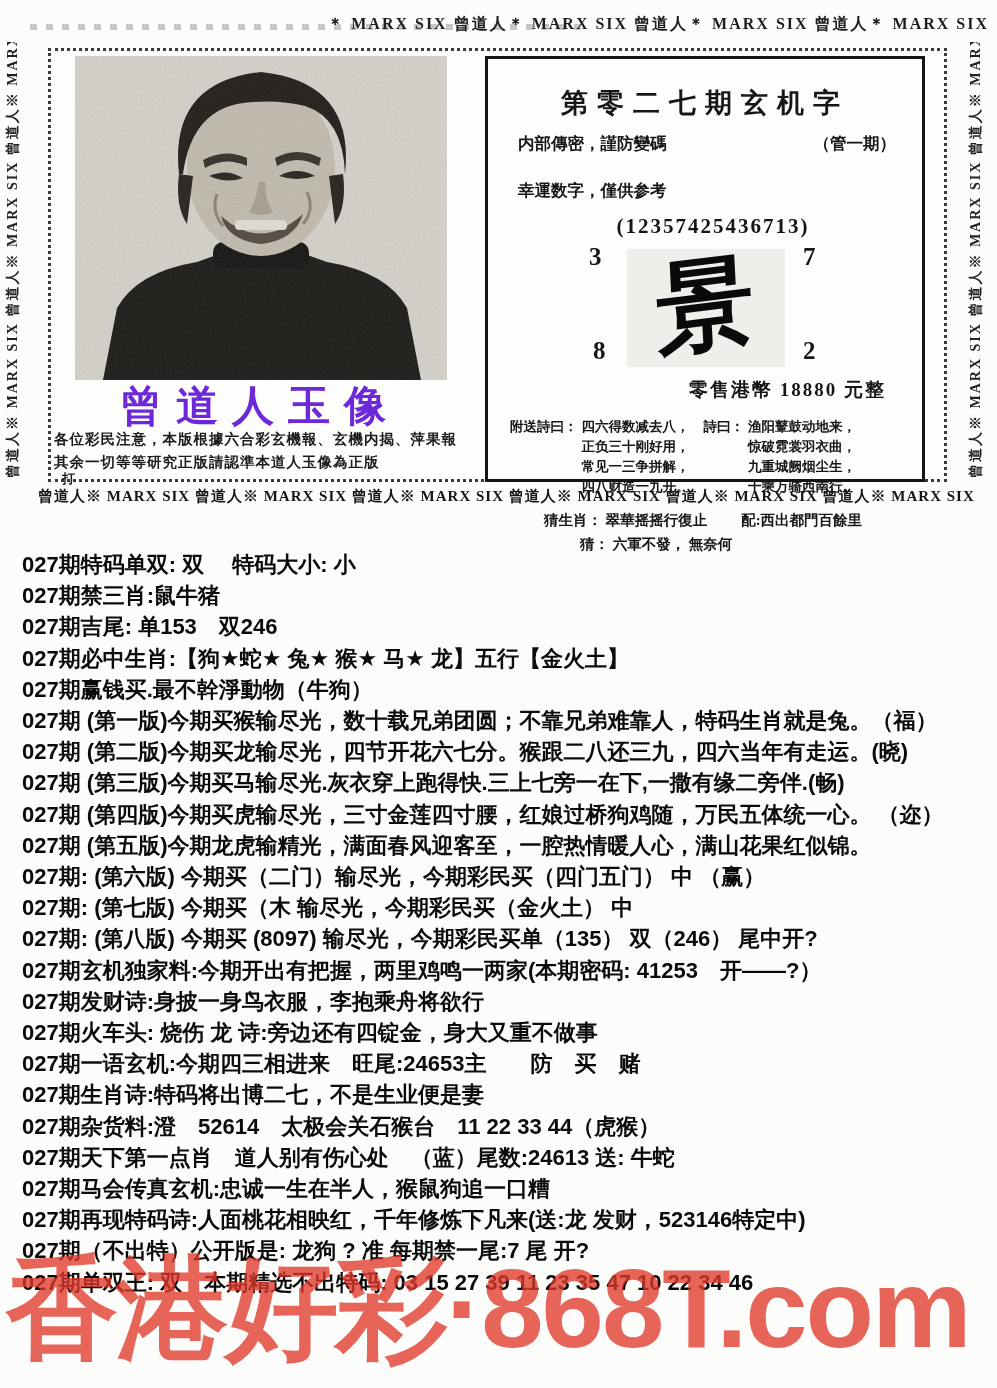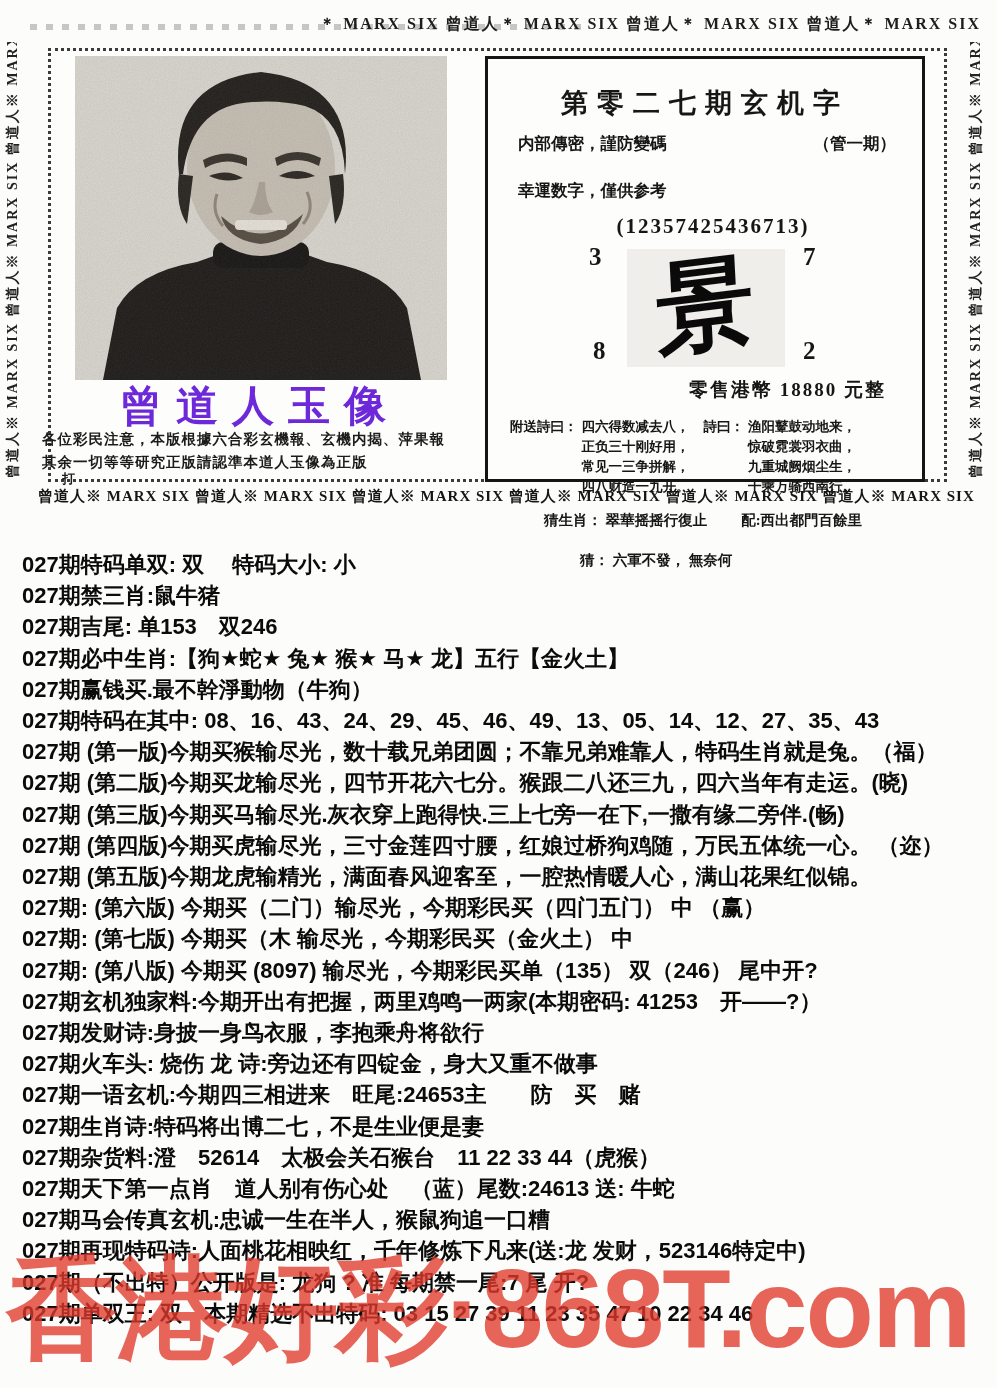--- a/index.html
+++ b/index.html
@@ -3,21 +3,21 @@
 <meta charset="utf-8">
 <style>
   html,body{margin:0;padding:0;background:#e8e8e6;}
   .page{
     position:relative; width:997px; height:1388px; margin:0 auto;
     background:#fcfcfa; overflow:hidden; color:#0c0c0c;
     font-family:"Liberation Sans","DejaVu Sans",sans-serif;
   }
   
   .top-strip{
-    position:absolute; top:14px; right:16px; white-space:nowrap;
+    position:absolute; top:14px; right:8px; white-space:nowrap;
     font-family:"Liberation Serif","DejaVu Serif",serif;
     font-weight:700; font-size:16px; letter-spacing:2px; color:#1d1d1d;
   }
   .top-smudge{
     position:absolute; top:24px; left:30px; width:560px; height:6px;
     background:repeating-linear-gradient(90deg,#9a9a96 0 7px,transparent 7px 16px);
     opacity:.55;
   }
   .side-rail{
     position:absolute; white-space:nowrap; overflow:hidden;
@@ -38,21 +38,21 @@
   }
   
   .portrait{ position:absolute; left:75px; top:56px; width:372px; height:324px; }
   .portrait svg{ display:block; width:100%; height:100%; }
   .caption{
     position:absolute; left:60px; top:378px; width:400px; text-align:center;
     font-family:"Liberation Serif","DejaVu Serif",serif;
     font-size:42px; font-weight:800; letter-spacing:14px; color:#6d28d9;
   }
   .note{
-    position:absolute; left:42px; width:430px; white-space:nowrap; overflow:hidden;
+    position:absolute; left:54px; width:430px; white-space:nowrap; overflow:hidden;
     font-family:"Liberation Serif","DejaVu Serif",serif;
     font-weight:700; font-size:14.5px; color:#1c1c1c; letter-spacing:1px;
   }
   .note1{ top:430px; }
   .note2{ top:453px; }
   .note3{ top:470px; left:62px; font-size:13px; }
   
   .mbox{
     position:absolute; left:485px; top:56px; width:440px; height:426px;
     border:3px solid #151515; box-sizing:border-box; background:#fdfdfc;
@@ -95,21 +95,21 @@
     font-size:13.5px; font-weight:700; line-height:20px;
   }
   .poem-col{ display:flex; }
   .poem-label{ white-space:nowrap; margin-right:4px; }
   .poem-lines div{ white-space:nowrap; }
   .mbox-guess-row{
     margin-top:14px; padding-left:56px; display:flex; gap:34px;
     font-size:14.5px; font-weight:700; white-space:nowrap;
   }
   .mbox-guess2{
-    margin-top:21px; padding-left:92px; font-size:14.5px; font-weight:700;
+    margin-top:5px; padding-left:92px; font-size:14.5px; font-weight:700;
   }
   
   .body-lines{ position:absolute; top:549px; left:22px; right:4px; }
   .bline{
     font-size:22px; font-weight:700; line-height:31.2px;
     white-space:nowrap; overflow:hidden; color:#0b0b0b;
     font-family:"Liberation Sans","DejaVu Sans",sans-serif;
   }
   
   .watermark{
@@ -218,21 +218,20 @@
   </div>
 
   <div class="bottom-strip">曾道人※ MARX SIX 曾道人※ MARX SIX 曾道人※ MARX SIX 曾道人※ MARX SIX 曾道人※ MARX SIX 曾道人※ MARX SIX 　曾道人※ MARX SIX</div>
 
   <div class="body-lines">
       <div class="bline">027期特码单双: 双　 特码大小: 小</div>
       <div class="bline">027期禁三肖:鼠牛猪</div>
       <div class="bline">027期吉尾: 单153　双246</div>
       <div class="bline">027期必中生肖:【狗★蛇★ 兔★ 猴★ 马★ 龙】五行【金火土】</div>
       <div class="bline">027期赢钱买.最不幹淨動物（牛狗）</div>
-      <div class="bline">027期特码在其中: 08、16、43、24、29、45、46、49、13、05、14、12、27、35、43</div>
       <div class="bline">027期 (第一版)今期买猴输尽光，数十载兄弟团圆；不靠兄弟难靠人，特码生肖就是兔。（福）</div>
       <div class="bline">027期 (第二版)今期买龙输尽光，四节开花六七分。猴跟二八还三九，四六当年有走运。(晓)</div>
       <div class="bline">027期 (第三版)今期买马输尽光.灰衣穿上跑得快.三上七旁一在下,一撒有缘二旁伴.(畅)</div>
       <div class="bline">027期 (第四版)今期买虎输尽光，三寸金莲四寸腰，红娘过桥狗鸡随，万民五体统一心。 （迩）</div>
       <div class="bline">027期 (第五版)今期龙虎输精光，满面春风迎客至，一腔热情暖人心，满山花果红似锦。</div>
       <div class="bline">027期: (第六版) 今期买（二门）输尽光，今期彩民买（四门五门） 中 （赢）</div>
       <div class="bline">027期: (第七版) 今期买（木 输尽光，今期彩民买（金火土） 中</div>
       <div class="bline">027期: (第八版) 今期买 (8097) 输尽光，今期彩民买单（135） 双（246） 尾中开?</div>
       <div class="bline">027期玄机独家料:今期开出有把握，两里鸡鸣一两家(本期密码: 41253　开——?）</div>
       <div class="bline">027期发财诗:身披一身鸟衣服，李抱乘舟将欲行</div>

